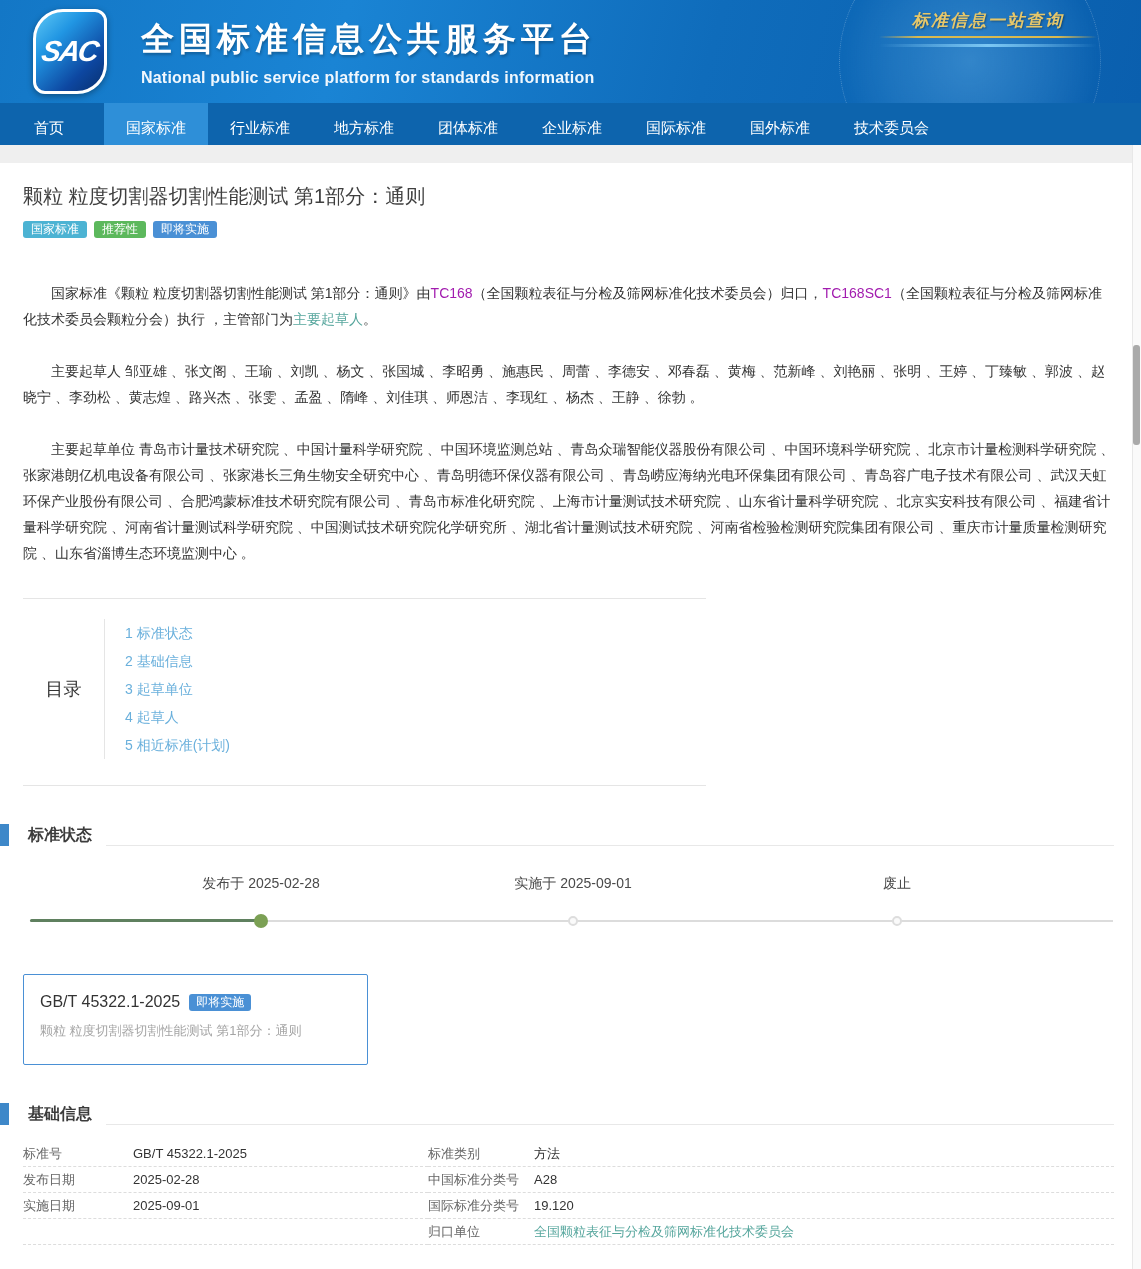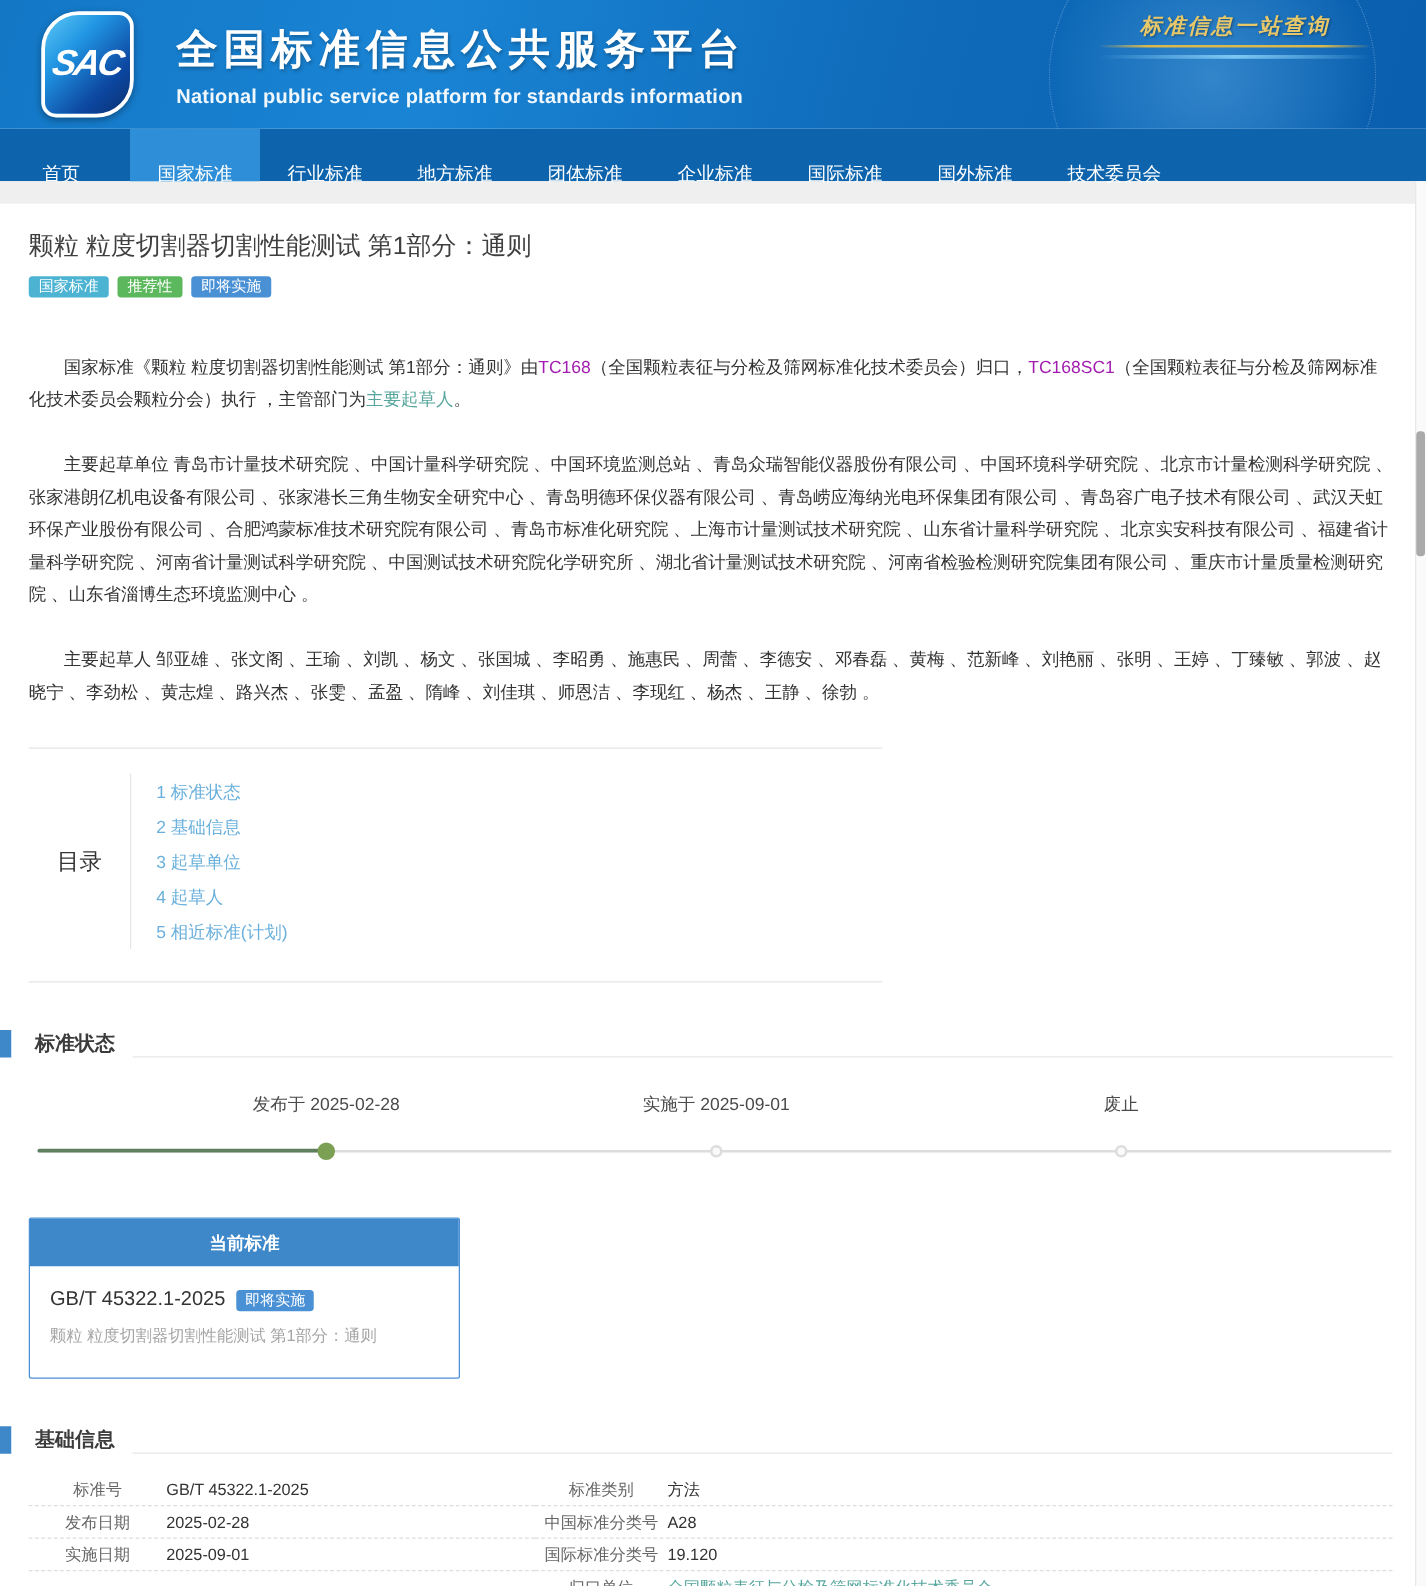--- a/index.html
+++ b/index.html
@@ -29,21 +29,21 @@
   .header-titles { margin-left:34px; }
   .site-title { color:#fff; font-size:33px; font-weight:bold; letter-spacing:5px; text-shadow:1px 2px 3px rgba(0,0,0,0.28); }
   .site-subtitle { color:#f0f7fd; font-size:16px; font-weight:bold; margin-top:7px; letter-spacing:0.2px; }
   .slogan { position:absolute; right:44px; top:9px; width:218px; text-align:center; }
   .slogan-text { color:#e6c76a; font-size:17px; font-style:italic; font-weight:bold; letter-spacing:2px;
     text-shadow:1px 1px 2px rgba(0,0,0,0.35); font-family:"Liberation Serif","DejaVu Serif",serif; }
   .slogan-line1 { height:2px; margin-top:4px; background:linear-gradient(90deg,transparent,#d9b94f 18%,#d9b94f 82%,transparent); }
   .slogan-line2 { height:3px; margin-top:6px; background:linear-gradient(90deg,transparent,#7cc8f4,transparent); }
   
   .nav { height:42px; background:#0d64ad; display:flex; padding-left:12px; }
-  .nav-item { color:#fff; font-size:15px; line-height:42px; padding:16px 22px; white-space:nowrap; cursor:pointer; }
+  .nav-item { color:#fff; font-size:15px; line-height:42px; padding:4px 22px; white-space:nowrap; cursor:pointer; }
   .nav-item.first { margin-right:18px; }
   .nav-item.active { background:#2e8fd8; }
   .strip { height:18px; background:#efefef; }
   
   .content { padding:0 26px 0 23px; }
   .std-title { font-size:20px; color:#3f3f3f; font-weight:400; margin:20px 0 0 0; }
   .std-title-en { font-size:13px; color:#8a8a8a; margin-top:9px; }
   .badges { margin-top:11px; display:flex; gap:7px; }
   .badge { color:#fff; font-size:12px; line-height:17px; padding:0 8px; border-radius:3px; }
   .badge.b1 { background:#4cb3d3; }
@@ -79,21 +79,21 @@
   .card-body { padding:18px 16px 24px 16px; }
   .card-code-row { display:flex; align-items:center; gap:9px; }
   .card-code { font-size:16px; color:#333; }
   .card-badge { background:#4a90d5; color:#fff; font-size:12px; line-height:17px; padding:0 7px; border-radius:3px; }
   .card-name { margin-top:11px; font-size:13px; color:#a5a5a5; }
   
   .binfo { margin:16px 27px 0 23px; display:flex; font-size:13px; }
   .binfo-left { width:405px; flex-shrink:0; }
   .binfo-right { flex:1; }
   .brow { display:flex; align-items:center; height:26px; border-bottom:1px dashed #ddd; }
-  .brow-label { width:110px; flex-shrink:0; color:#666;text-align:center; }
+  .brow-label { width:110px; flex-shrink:0; color:#666; }
   .binfo-right .brow-label { width:106px; }
   .brow-value { color:#333; }
   
   .sb-track { position:absolute; right:0; top:145px; width:9px; height:1124px; background:#fafafa; border-left:1px solid #e8e8e8; }
   .sb-thumb { position:absolute; right:1px; top:200px; width:7px; height:100px; background:#aaa; border-radius:3px; }
 </style>
 </head>
 <body>
 
 <div class="header">
@@ -128,23 +128,23 @@
 <div class="content">
   <h1 class="std-title">颗粒 粒度切割器切割性能测试 第1部分：通则</h1>
   <div class="badges">
     <span class="badge b1">国家标准</span>
     <span class="badge b2">推荐性</span>
     <span class="badge b3">即将实施</span>
   </div>
 
   <p class="para firstp"><span>国家标准《颗粒 粒度切割器切割性能测试 第1部分：通则》由</span><a class="link-blue">TC168</a><span>（全国颗粒表征与分检及筛网标准化技术委员会）归口，</span><a class="link-blue">TC168SC1</a><span>（全国颗粒表征与分检及筛网标准化技术委员会颗粒分会）执行 ，主管部门为</span><a class="link-teal">主要起草人</a><span>。</span></p>
 
+  <p class="para">主要起草人 邹亚雄 、张文阁 、王瑜 、刘凯 、杨文 、张国城 、李昭勇 、施惠民 、周蕾 、李德安 、邓春磊 、黄梅 、范新峰 、刘艳丽 、张明 、王婷 、丁臻敏 、郭波 、赵晓宁 、李劲松 、黄志煌 、路兴杰 、张雯 、孟盈 、隋峰 、刘佳琪 、师恩洁 、李现红 、杨杰 、王静 、徐勃 。</p>
+
   <p class="para">主要起草单位 青岛市计量技术研究院 、中国计量科学研究院 、中国环境监测总站 、青岛众瑞智能仪器股份有限公司 、中国环境科学研究院 、北京市计量检测科学研究院 、张家港朗亿机电设备有限公司 、张家港长三角生物安全研究中心 、青岛明德环保仪器有限公司 、青岛崂应海纳光电环保集团有限公司 、青岛容广电子技术有限公司 、武汉天虹环保产业股份有限公司 、合肥鸿蒙标准技术研究院有限公司 、青岛市标准化研究院 、上海市计量测试技术研究院 、山东省计量科学研究院 、北京实安科技有限公司 、福建省计量科学研究院 、河南省计量测试科学研究院 、中国测试技术研究院化学研究所 、湖北省计量测试技术研究院 、河南省检验检测研究院集团有限公司 、重庆市计量质量检测研究院 、山东省淄博生态环境监测中心 。</p>
-
-  <p class="para">主要起草人 邹亚雄 、张文阁 、王瑜 、刘凯 、杨文 、张国城 、李昭勇 、施惠民 、周蕾 、李德安 、邓春磊 、黄梅 、范新峰 、刘艳丽 、张明 、王婷 、丁臻敏 、郭波 、赵晓宁 、李劲松 、黄志煌 、路兴杰 、张雯 、孟盈 、隋峰 、刘佳琪 、师恩洁 、李现红 、杨杰 、王静 、徐勃 。</p>
 
   <div class="toc">
     <div class="toc-label">目录</div>
     <div class="toc-cols">
       <div class="toc-col1">
         <a class="toc-link">1  标准状态</a>
         <a class="toc-link">2  基础信息</a>
         <a class="toc-link">3  起草单位</a>
         <a class="toc-link">4  起草人</a>
       </div>
@@ -166,21 +166,20 @@
   <div class="tl-green"></div>
   <div class="tl-label" style="left:261px;">发布于 2025-02-28</div>
   <div class="tl-label" style="left:573px;">实施于 2025-09-01</div>
   <div class="tl-label" style="left:897px;">废止</div>
   <div class="tl-dot done" style="left:261px;"></div>
   <div class="tl-dot todo" style="left:573px;"></div>
   <div class="tl-dot todo" style="left:897px;"></div>
 </div>
 
 <div class="card">
-  <div class="card-header">当前标准</div>
   <div class="card-body">
     <div class="card-code-row">
       <span class="card-code">GB/T 45322.1-2025</span>
       <span class="card-badge">即将实施</span>
     </div>
     <div class="card-name">颗粒 粒度切割器切割性能测试 第1部分：通则</div>
   </div>
 </div>
 
 <div class="section-header">

